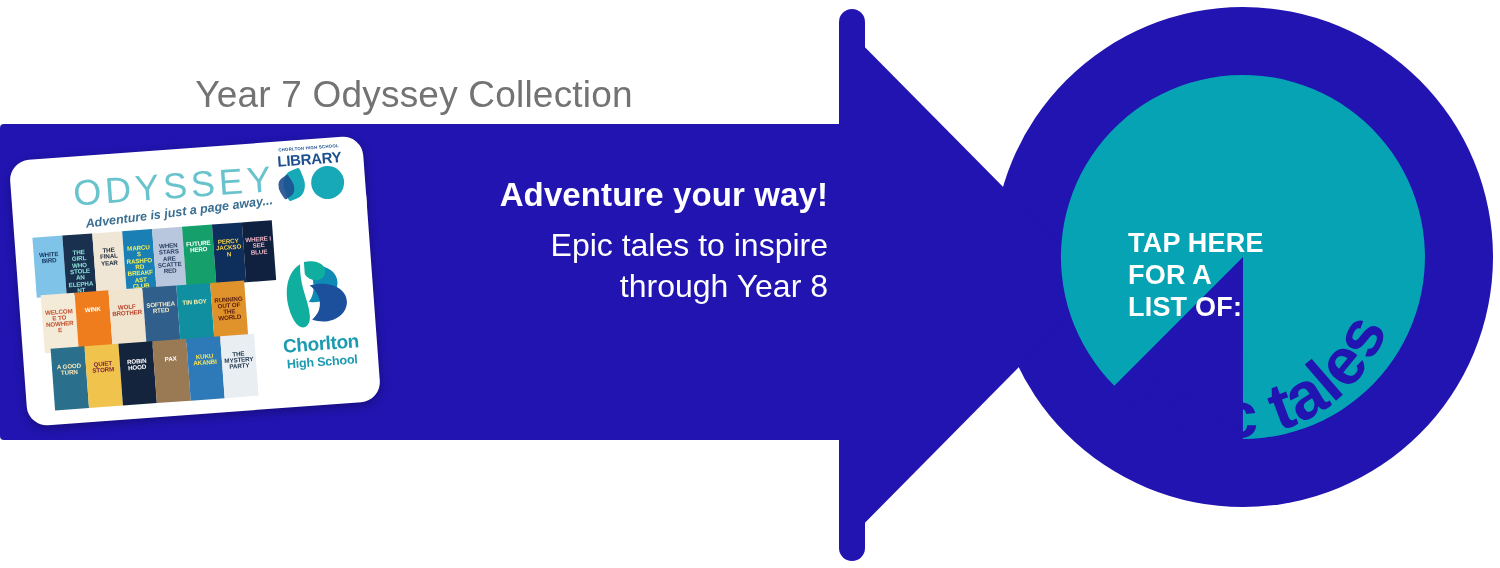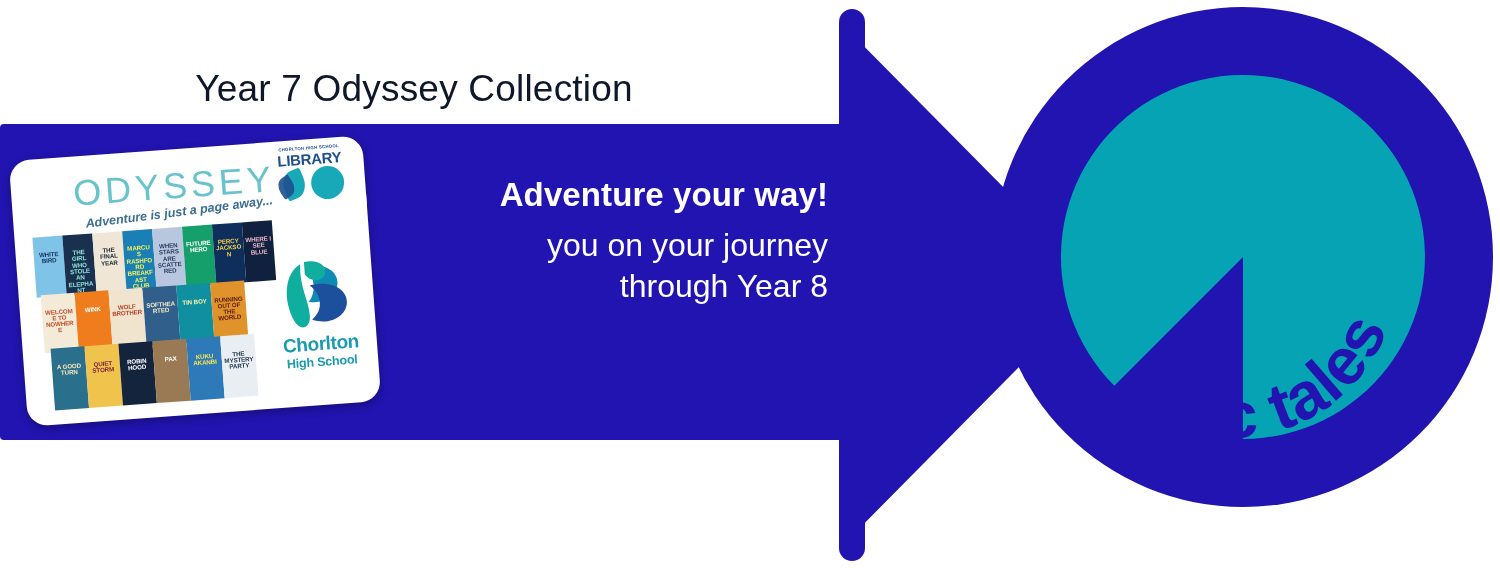--- a/index.html
+++ b/index.html
@@ -6,23 +6,23 @@
   body{
     width:1500px;height:568px;background:#ffffff;overflow:hidden;
     font-family:"Liberation Sans", sans-serif;
     position:relative;
   }
   #stage{position:absolute;left:0;top:0;width:1500px;height:568px;}
   .layer{position:absolute;left:0;top:0;width:1500px;height:568px;}
 
   
   #collection-title{
-    position:absolute;left:0;top:60px;width:828px;height:58px;
+    position:absolute;left:0;top:66px;width:828px;height:58px;
     display:flex;align-items:center;justify-content:center;
-    color:#0f172a;font-size:37px;font-weight:400;letter-spacing:.2px;
+    color:#737373;font-size:37px;font-weight:400;letter-spacing:.2px;
     white-space:nowrap;
   }
 
   
   #banner-text{
     position:absolute;left:360px;top:176px;width:468px;
     text-align:right;color:#ffffff;
   }
   #banner-heading{
     font-size:33px;font-weight:bold;line-height:1.18;margin:0 0 10px 0;
@@ -145,21 +145,21 @@
     <text font-family="'Liberation Sans', sans-serif" font-size="66" font-weight="bold" fill="#2114b0" letter-spacing="1">
       <textPath href="#epicArc" startOffset="2%" id="epic-textpath">Epic tales</textPath>
     </text>
   </svg>
 
   <div id="collection-title">Year 7 Odyssey Collection</div>
 
   <div id="banner-text">
     <div id="banner-heading">Adventure your way!</div>
     <div id="banner-sub">
-      <div>you on your journey</div>
+      <div>Epic tales to inspire</div>
       <div>through Year 8</div>
     </div>
   </div>
 
   <div id="card-wrap">
     <div id="card">
 
       <div id="odyssey-word">ODYSSEY</div>
       <div id="odyssey-tag">Adventure is just a page away...</div>
 
@@ -249,14 +249,19 @@
           <path d="M46 28 C64 24 82 32 82 46 C82 60 64 70 46 62 C58 54 58 38 46 28 Z" fill="#1c4f9c"></path>
           <path d="M42 4 C56 2 66 10 62 18 C58 26 46 24 42 16 Z" fill="#0fae9e"></path>
         </svg>
         <div id="chs-name">Chorlton</div>
         <div id="chs-sub">High School</div>
       </div>
 
     </div>
   </div>
 
+  <div id="tap-here">
+    <div>TAP HERE</div>
+    <div>FOR A</div>
+    <div>LIST OF:</div>
+  </div>
 
 </div>
 
 </body></html>

